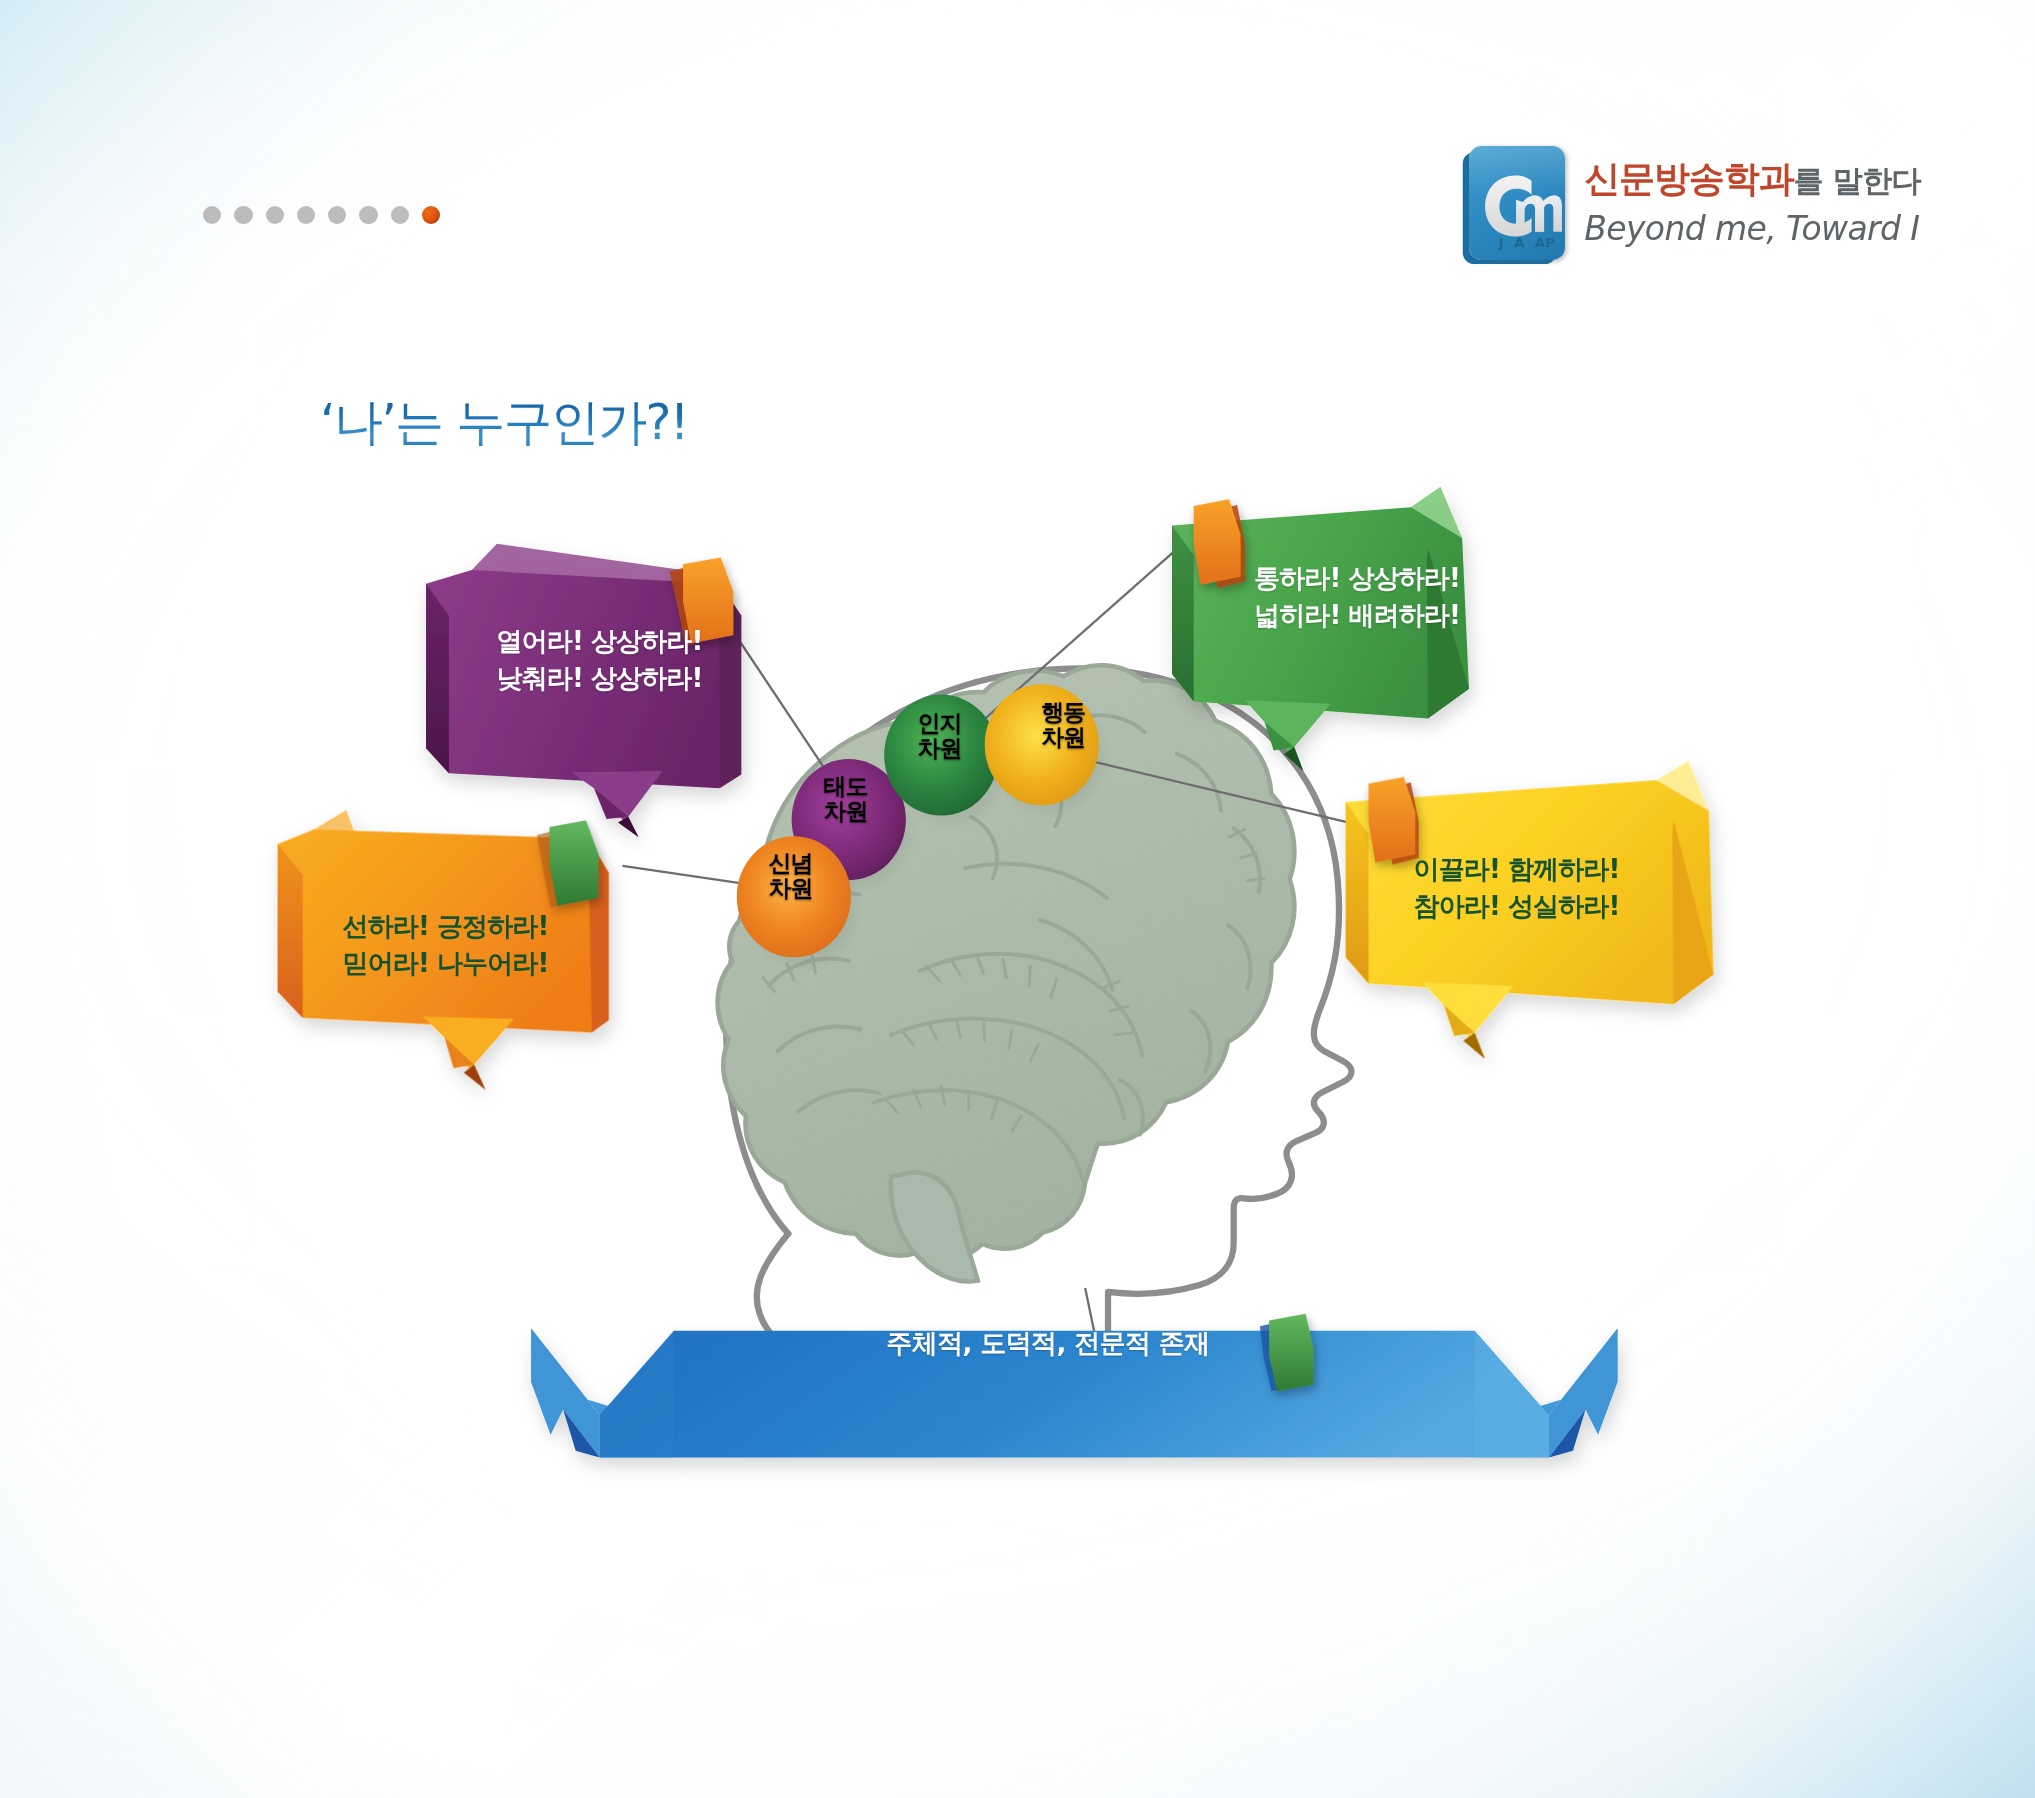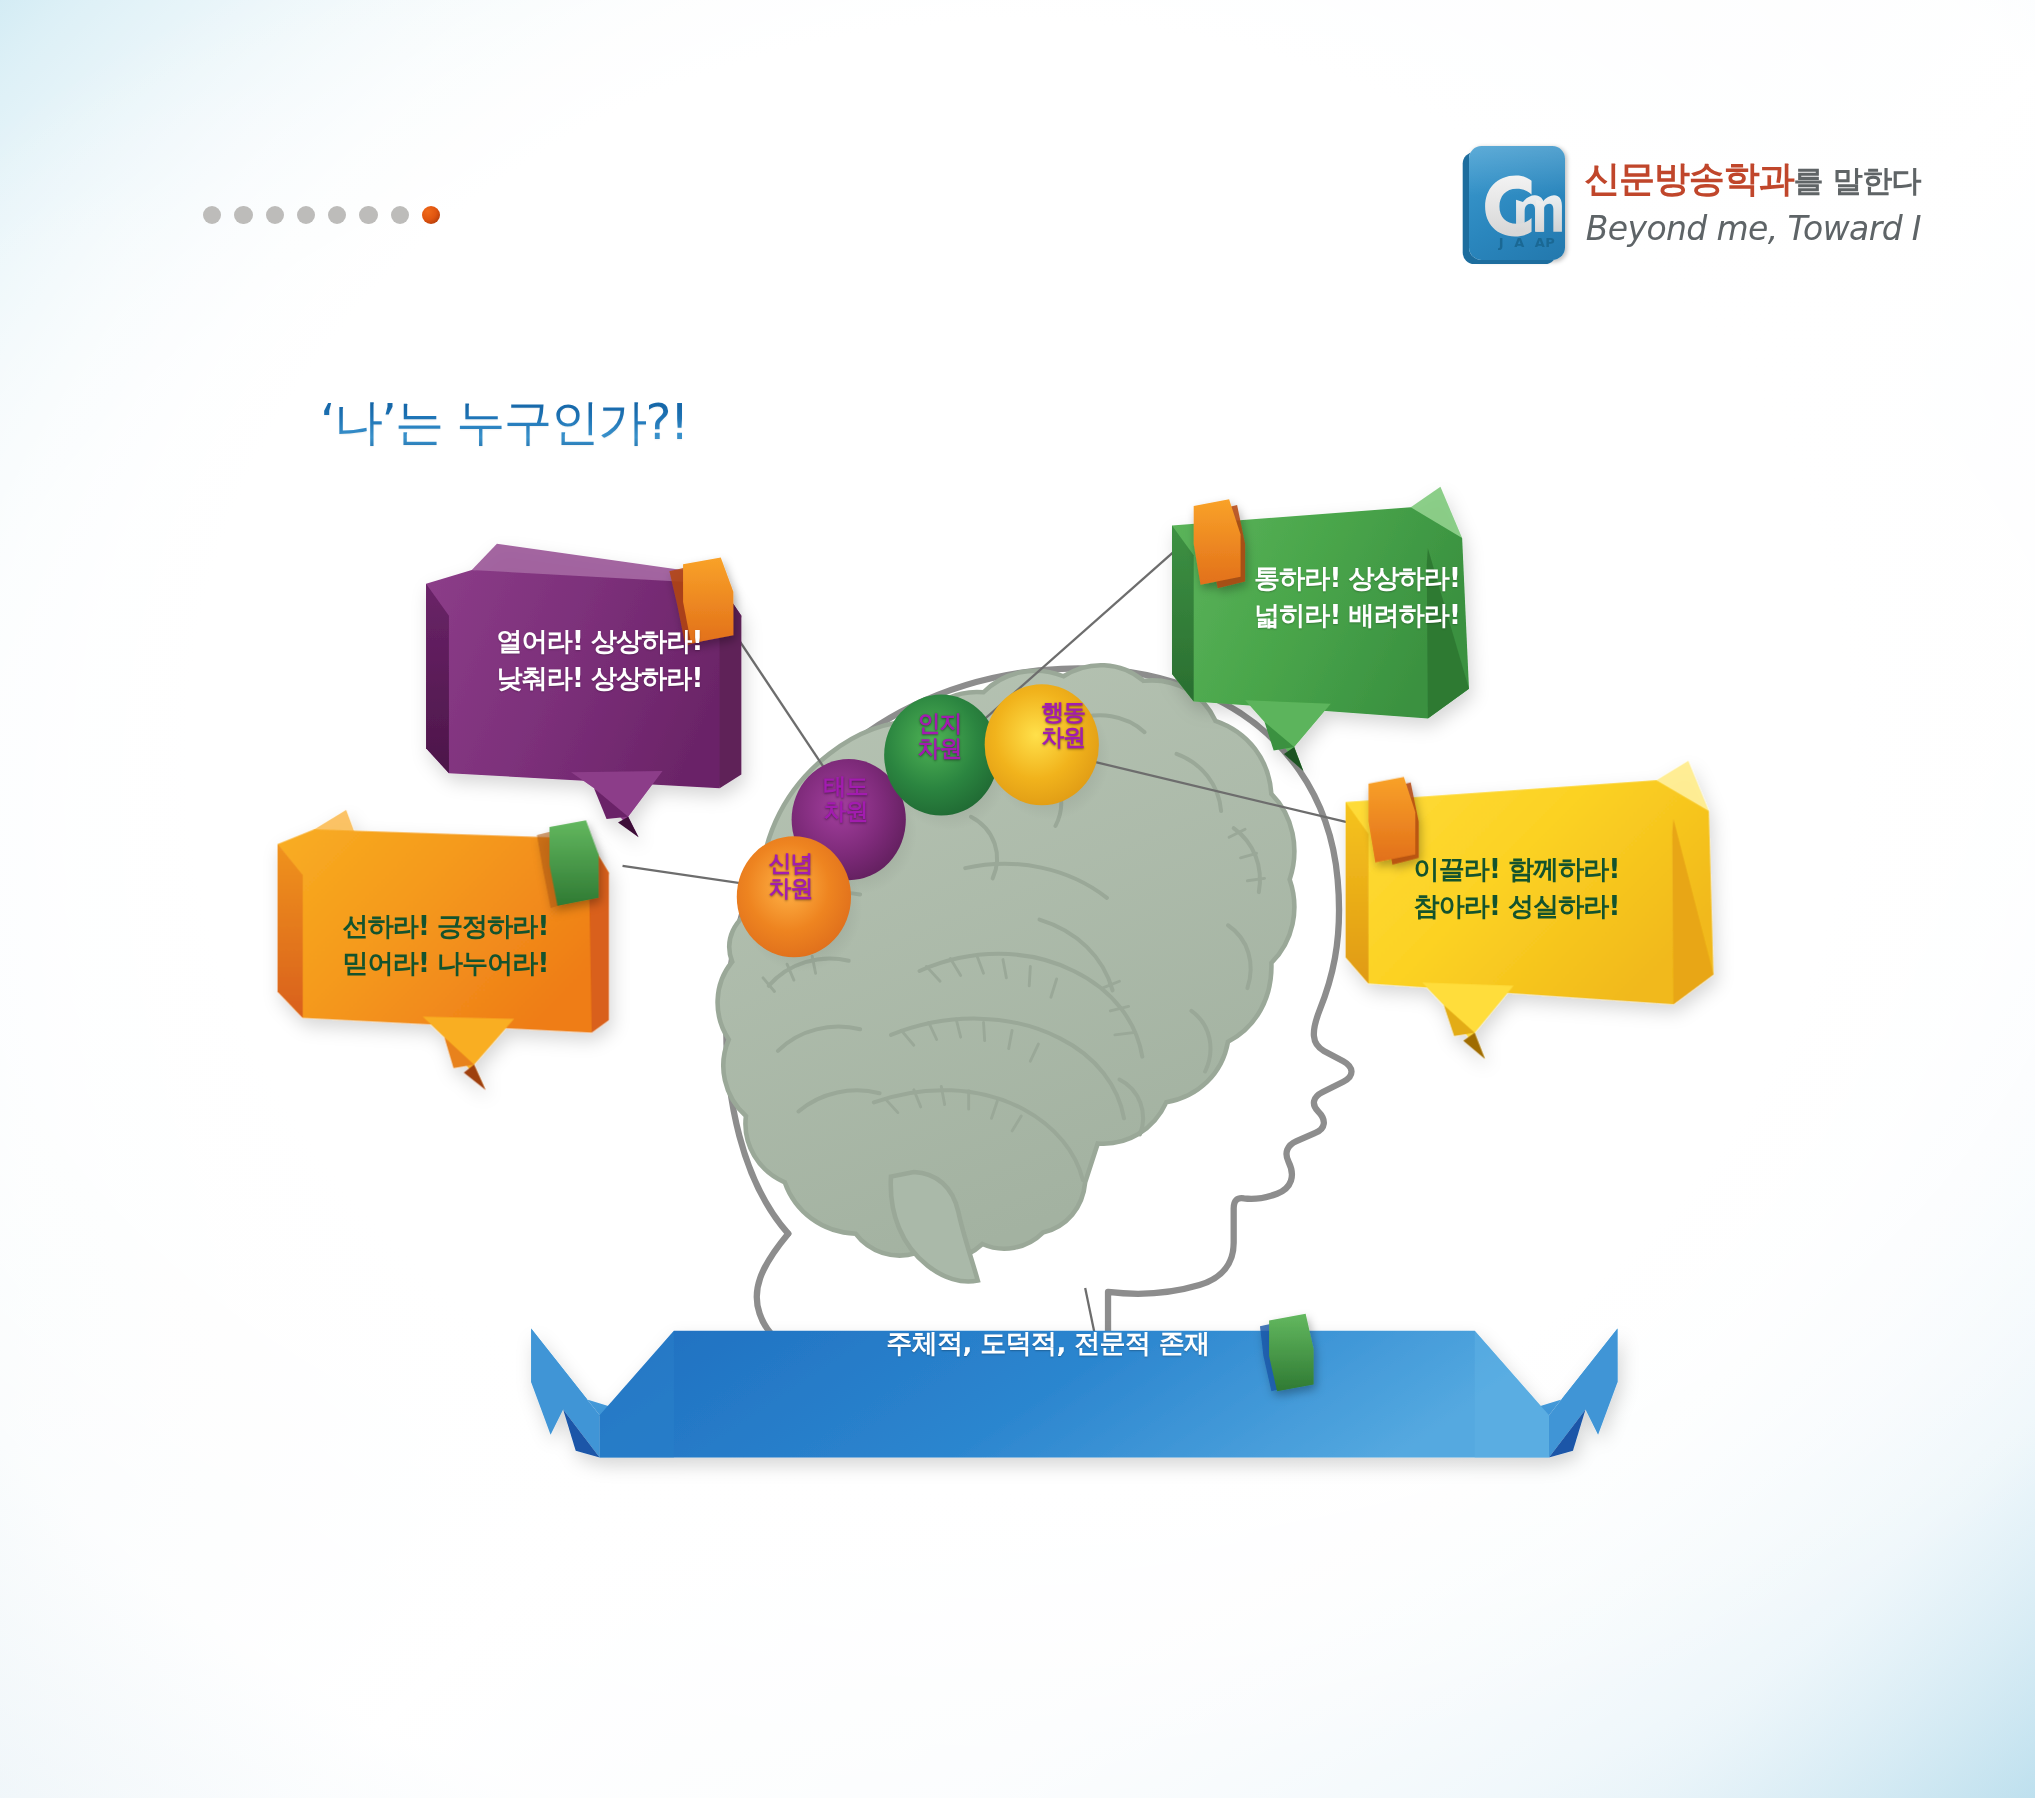--- a/index.html
+++ b/index.html
@@ -33,21 +33,21 @@
     background:linear-gradient(150deg,#3d9bd0 0%,#2a86bd 58%,#2378ad 100%);
     box-shadow:-7.4px 5.1px 0 -1.1px #1d6d9e, 1.1px 1.7px 4.6px rgba(0,0,0,0.25);
     position:relative;overflow:hidden;
   }
   #logo-box .gloss{position:absolute;left:0;top:0;width:100%;height:44%;
     background:linear-gradient(180deg,rgba(255,255,255,0.17),rgba(255,255,255,0));}
   #logo-cm{position:absolute;left:8px;top:17px;width:85px;height:86px;}
   #logo-sub{position:absolute;left:30px;bottom:10.3px;display:flex;gap:10.3px;
     font-size:13px;font-weight:bold;color:#1a6894;letter-spacing:0.3px;}
   #logo-sub span{display:block;}
-  #header-text{display:flex;flex-direction:column;gap:10px;line-height:1;align-items:flex-end;}
+  #header-text{display:flex;flex-direction:column;gap:10px;line-height:1;}
   #hdr-line1{font-size:36px;font-weight:bold;white-space:nowrap;}
   #hdr-line1 .strong{color:#c0462b;letter-spacing:-1.1px;}
   #hdr-line1 .light{color:#5f6466;font-size:30px;letter-spacing:-0.6px;}
   #hdr-line2{font-size:33px;color:#5e6467;letter-spacing:-0.6px;margin-top:5.7px;font-style:italic;}
 
   
   #page-title{
     position:absolute;left:320px;top:390px;
     font-size:49px;font-weight:normal;letter-spacing:-1.7px;
     background:linear-gradient(180deg,#0f5ea0 0%,#1f78bd 40%,#3e9ad6 72%,#1a6aa8 100%);
@@ -65,21 +65,21 @@
   .btext.light{color:#ffffff;text-shadow:0 1.1px 1.7px rgba(0,0,0,0.22);}
   .btext.dark{color:#14532d;}
   #t-purple{left:451px;top:623px;width:297px;font-size:26px;}
   #t-green{left:1214px;top:560px;width:286px;font-size:26px;}
   #t-orange{left:297px;top:908px;width:297px;font-size:26px;}
   #t-yellow{left:1368px;top:851px;width:297px;font-size:26px;}
   #t-banner{left:768px;top:1325px;width:560px;font-size:26px;color:#ffffff;
             font-weight:bold;letter-spacing:-0.6px;text-shadow:0 1.1px 1.7px rgba(0,0,0,0.25);}
 
   
-  .nlabel{position:absolute;text-align:center;color:#a21caf;font-weight:bold;
+  .nlabel{position:absolute;text-align:center;color:#000000;font-weight:bold;
           font-size:23px;line-height:1.08;letter-spacing:-1.1px;
           text-shadow:0 1.1px 2.3px rgba(0,0,0,0.45);pointer-events:none;}
   #n-attitude{left:800px;top:774px;width:91px;}
   #n-cognition{left:894px;top:711px;width:91px;}
   #n-behavior{left:994px;top:700px;width:91px;text-align:right;}
   #n-belief{left:745px;top:851px;width:91px;}
 </style>
 </head>
 <body>
 

